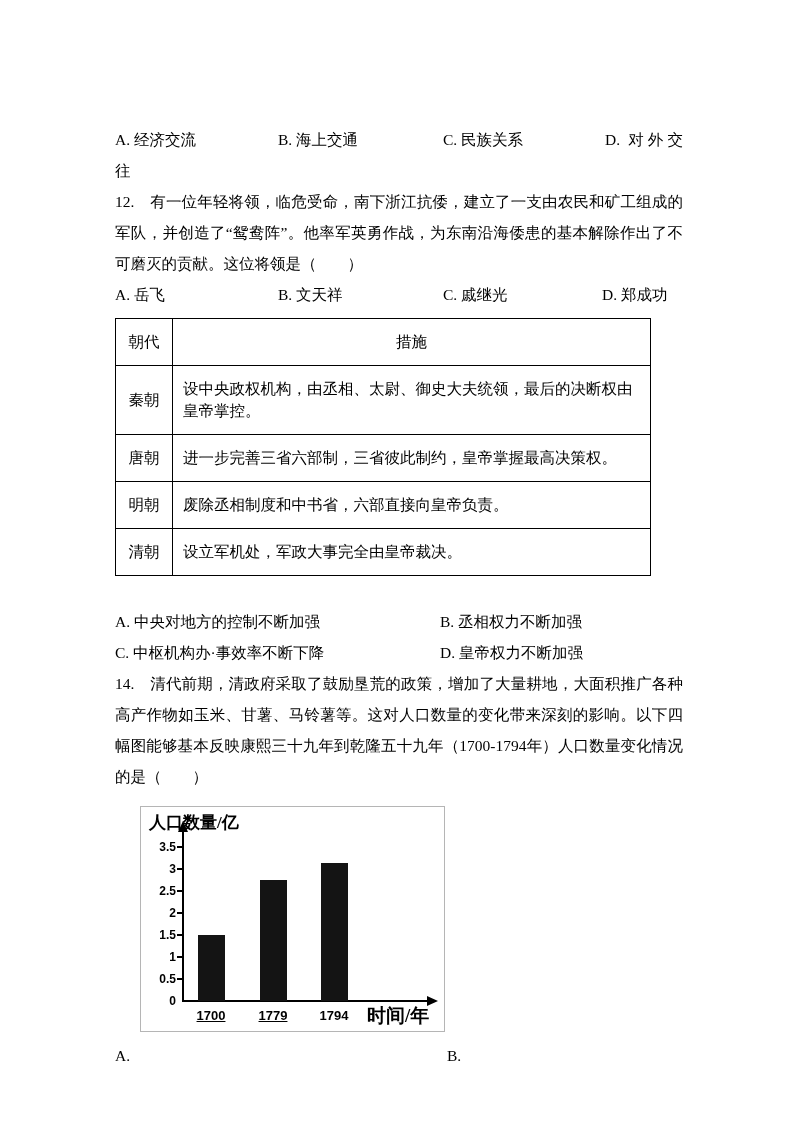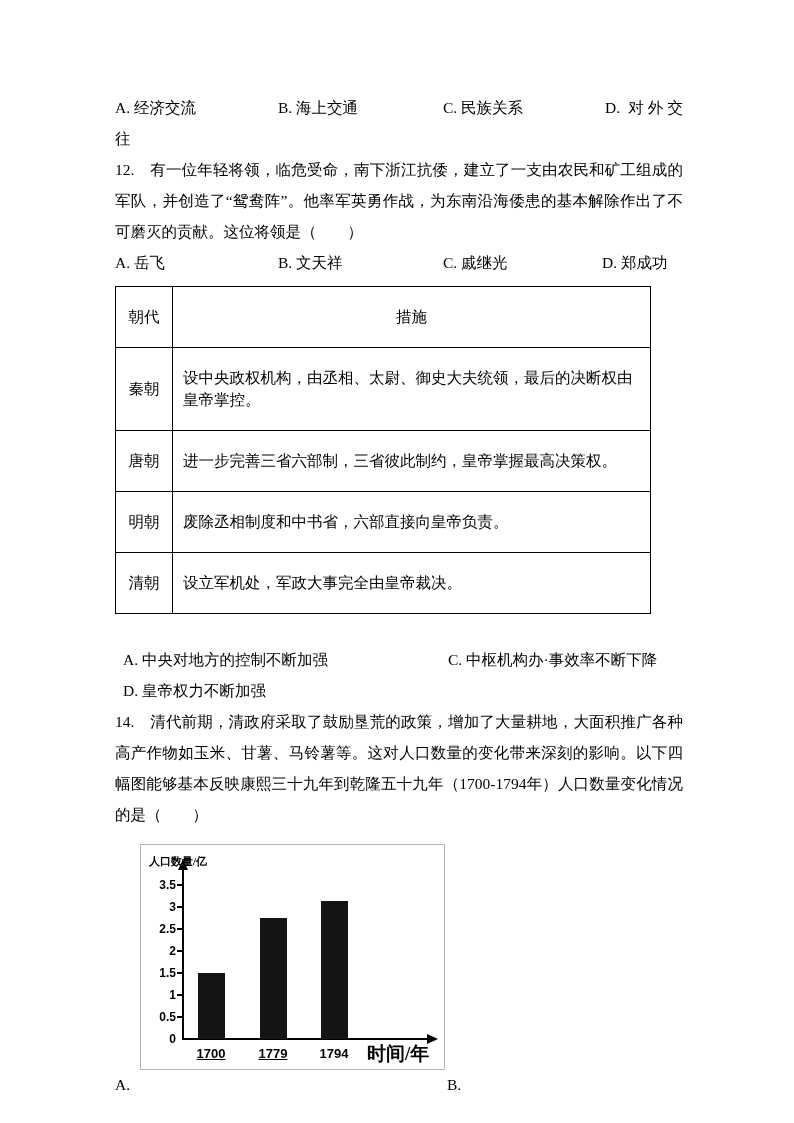--- a/index.html
+++ b/index.html
@@ -7,55 +7,55 @@
     width:794px; height:1123px; background:#ffffff; position:relative;
     font-family:"Liberation Serif","DejaVu Serif",serif; color:#000;
     overflow:hidden;
   }
   .doc {
     position:absolute; left:115px; top:92px; width:568px;
     font-size:15.5px; line-height:31px; text-align:justify;
   }
   p.para { margin:0; }
   .opt { display:inline-block; }
-  .w163 { width:163px; } .w165 { width:165px; } .w162 { width:162px; } .w159 { width:159px; }
+  .w163 { width:163px; } .w165 { width:165px; } .w162 { width:162px;margin-top:32px; } .w159 { width:159px; }
   .optgrid {
-    display:grid; grid-template-columns:325px 243px; line-height:31px;margin-left:8px;
+    display:grid; grid-template-columns:325px 243px; line-height:31px;
   }
   table.dynasty {
     border-collapse:collapse; width:536px; margin:8px 0 30px 0;
     text-align:left;
   }
   .dynasty th, .dynasty td {
     border:1px solid #000; font-weight:400; font-size:15.5px;
-    padding:19px 10px; line-height:22px;
+    padding:12px 10px; line-height:22px;
   }
   .dynasty .col-dyn { width:46px; text-align:center; padding:9px 5px; }
   .dynasty th { text-align:center; }
   
   .chart-box {
     position:relative; width:303px; height:224px; margin:14px 0 0 25px;
     border:1px solid #b5b5b5; background:#fff; text-align:left;
   }
-  .chart-title { position:absolute; left:8px; top:6px; font-weight:bold; font-size:11px; line-height:20px; }
+  .chart-title { position:absolute; left:8px; top:6px; font-weight:bold; font-size:17px; line-height:20px; }
   .y-axis { position:absolute; left:41px; top:24px; width:2px; height:170px; background:#000; }
   .y-arrow { position:absolute; left:37px; top:14px; width:0; height:0;
     border-left:5px solid transparent; border-right:5px solid transparent; border-bottom:11px solid #000; }
   .x-axis { position:absolute; left:41px; top:193px; width:246px; height:2px; background:#000; }
   .x-arrow { position:absolute; left:286px; top:189px; width:0; height:0;
     border-top:5px solid transparent; border-bottom:5px solid transparent; border-left:11px solid #000; }
   .x-label { position:absolute; left:226px; top:200px; font-weight:bold; font-size:19px; line-height:18px;
     font-family:"Liberation Serif","DejaVu Serif",serif; }
   .ytick { position:absolute; left:0; width:35px; text-align:right;
     font:bold 12px "Liberation Sans",sans-serif; line-height:15px; }
   .ytickmark { position:absolute; left:36px; width:6px; height:2px; background:#000; }
   .bar { position:absolute; background:#141414; }
   .xcat { position:absolute; width:50px; text-align:center;
     font:bold 13px "Liberation Sans",sans-serif; line-height:16px; }
-  .ab-row { line-height:24px; margin-top:3px; }
+  .ab-row { line-height:24px; margin-top:12px; }
   .ab-a { display:inline-block; width:328px; }
 </style>
 </head>
 <body>
 
 <div class="doc">
 
   <p class="para"><span class="opt w163">A. 经济交流</span><span class="opt w165">B. 海上交通</span><span class="opt w162">C. 民族关系</span><span>D. 对外交往</span></p>
 
   <p class="para">12.　有一位年轻将领，临危受命，南下浙江抗倭，建立了一支由农民和矿工组成的军队，并创造了“鸳鸯阵”。他率军英勇作战，为东南沿海倭患的基本解除作出了不可磨灭的贡献。这位将领是（　　）</p>
@@ -83,20 +83,21 @@
     </tr>
     <tr>
       <td class="col-dyn">清朝</td>
       <td>设立军机处，军政大事完全由皇帝裁决。</td>
     </tr>
   </tbody>
     </table>
 
   <div class="optgrid">
     <span>A. 中央对地方的控制不断加强</span>
+    <span>B. 丞相权力不断加强</span>
     <span>C. 中枢机构办·事效率不断下降</span>
     <span>D. 皇帝权力不断加强</span>
   </div>
 
   <p class="para">14.　清代前期，清政府采取了鼓励垦荒的政策，增加了大量耕地，大面积推广各种高产作物如玉米、甘薯、马铃薯等。这对人口数量的变化带来深刻的影响。以下四幅图能够基本反映康熙三十九年到乾隆五十九年（1700-1794年）人口数量变化情况的是（　　）</p>
 
   <div class="chart-box" id="chart-box">
     <div class="chart-title">人口数量/亿</div>
     <div class="y-axis"></div>
     <div class="y-arrow"></div>

